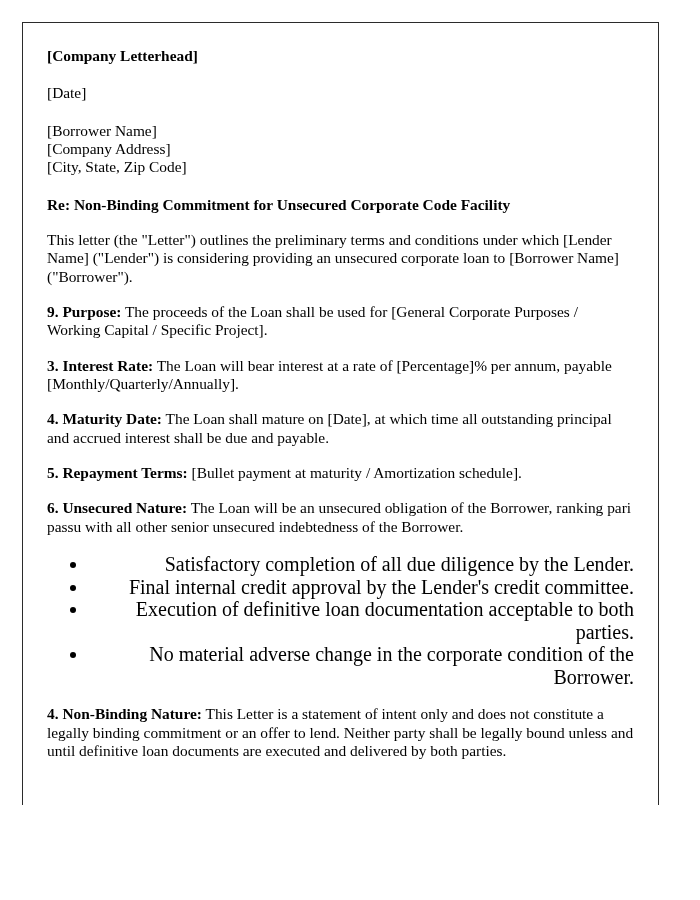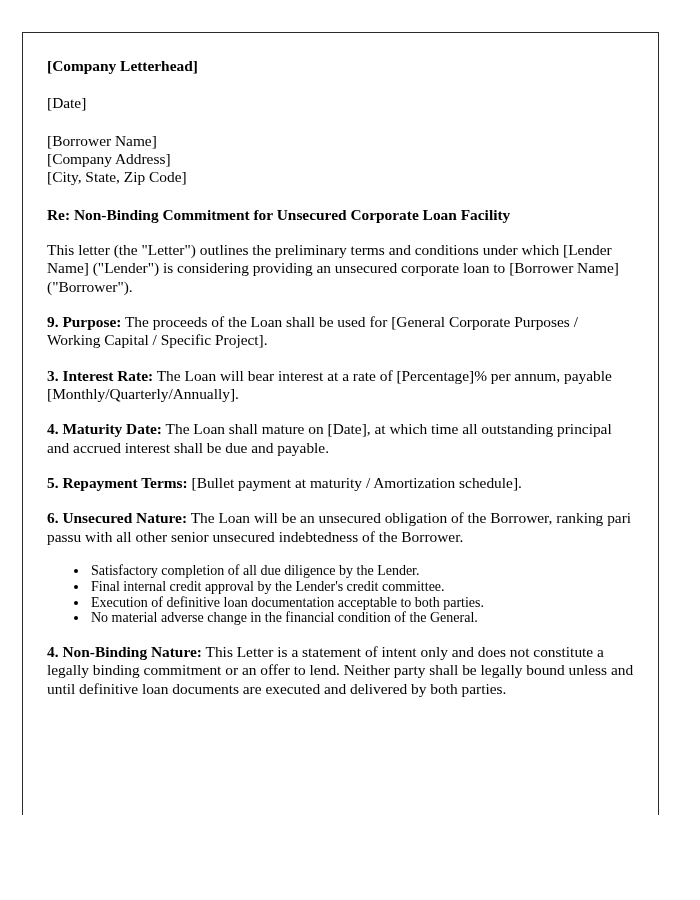--- a/index.html
+++ b/index.html
@@ -11,21 +11,21 @@
   body {
     width: 700px;
     height: 900px;
     font-family: "Liberation Serif", "DejaVu Serif", serif;
     color: #000000;
     -webkit-font-smoothing: antialiased;
   }
   .page-frame {
     position: absolute;
     left: 22px;
-    top: 32px;
+    top: 22px;
     width: 637px;
     height: 783px;
     border: 1px solid #2b2b2b;
     border-bottom: none;
     box-sizing: border-box;
     background: #ffffff;
     overflow: hidden;
   }
   .page-body {
     padding: 24px 24px 0 24px;
@@ -64,42 +64,43 @@
   .clause-label {
     font-weight: bold;
   }
   ul.conditions-list {
     list-style: disc outside;
     padding-left: 42px;
     margin-top: 0;
     margin-bottom: 17px;
   }
   ul.conditions-list li {
-    font-size: 14px;
+    font-size: 20px;
     line-height: 1.13;
     padding-left: 2px;
+    text-align: right;
   }
 </style>
 </head>
 <body>
 
 <div class="page-frame">
   <div class="page-body">
 
     <p class="letterhead">[Company Letterhead]</p>
 
     <p class="date-line">[Date]</p>
 
     <p class="address-block">
       <span>[Borrower Name]</span><br>
       <span>[Company Address]</span><br>
       <span>[City, State, Zip Code]</span>
     </p>
 
-    <p class="subject-line">Re: Non-Binding Commitment for Unsecured Corporate Loan Facility</p>
+    <p class="subject-line">Re: Non-Binding Commitment for Unsecured Corporate Code Facility</p>
 
 
     <p class="intro-paragraph">This letter (the "Letter") outlines the preliminary terms and conditions under which [Lender Name] ("Lender") is considering providing an unsecured corporate loan to [Borrower Name] ("Borrower").</p>
 
 
     <p class="clause">
       <span class="clause-label">9. Purpose:</span><span> The proceeds of the Loan shall be used for [General Corporate Purposes / Working Capital / Specific Project].</span>
     </p>
 
     <p class="clause">
@@ -116,21 +117,21 @@
 
     <p class="clause">
       <span class="clause-label">6. Unsecured Nature:</span><span> The Loan will be an unsecured obligation of the Borrower, ranking pari passu with all other senior unsecured indebtedness of the Borrower.</span>
     </p>
 
 
     <ul class="conditions-list">
       <li>Satisfactory completion of all due diligence by the Lender.</li>
       <li>Final internal credit approval by the Lender's credit committee.</li>
       <li>Execution of definitive loan documentation acceptable to both parties.</li>
-      <li>No material adverse change in the financial condition of the General.</li>
+      <li>No material adverse change in the corporate condition of the Borrower.</li>
     </ul>
 
     <p class="clause">
       <span class="clause-label">4. Non-Binding Nature:</span><span> This Letter is a statement of intent only and does not constitute a legally binding commitment or an offer to lend. Neither party shall be legally bound unless and until definitive loan documents are executed and delivered by both parties.</span>
     </p>
 
   </div>
 </div>
 
 </body></html>

